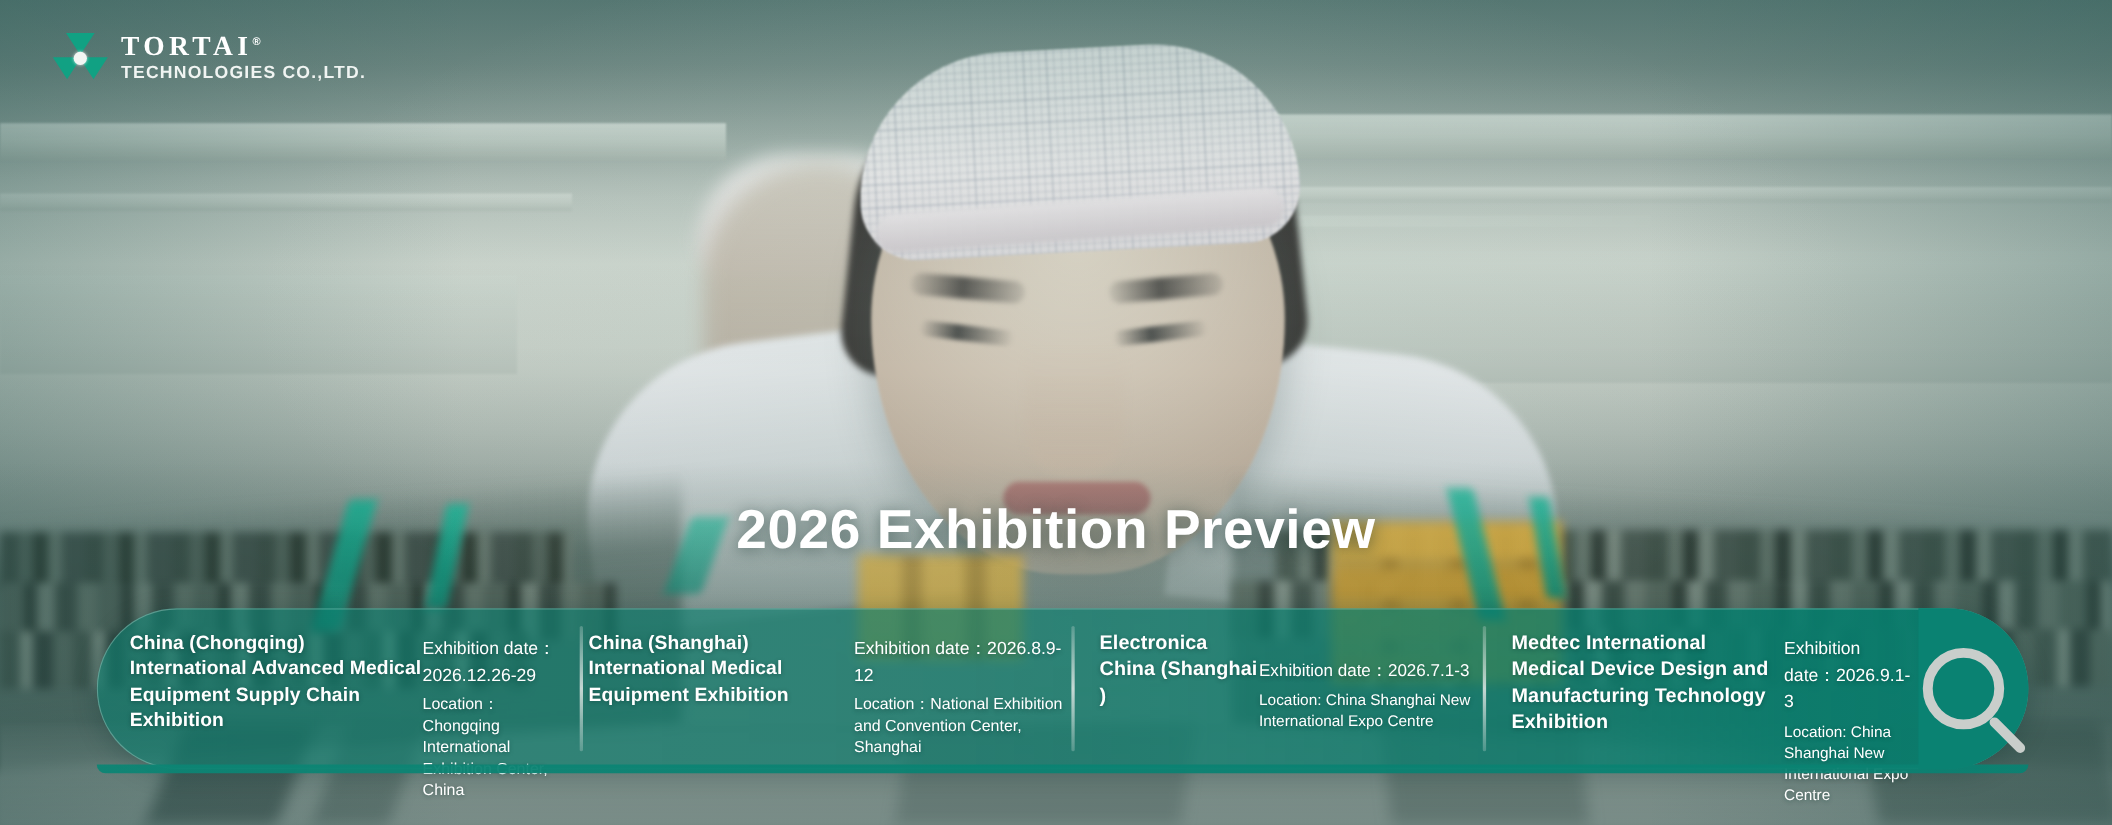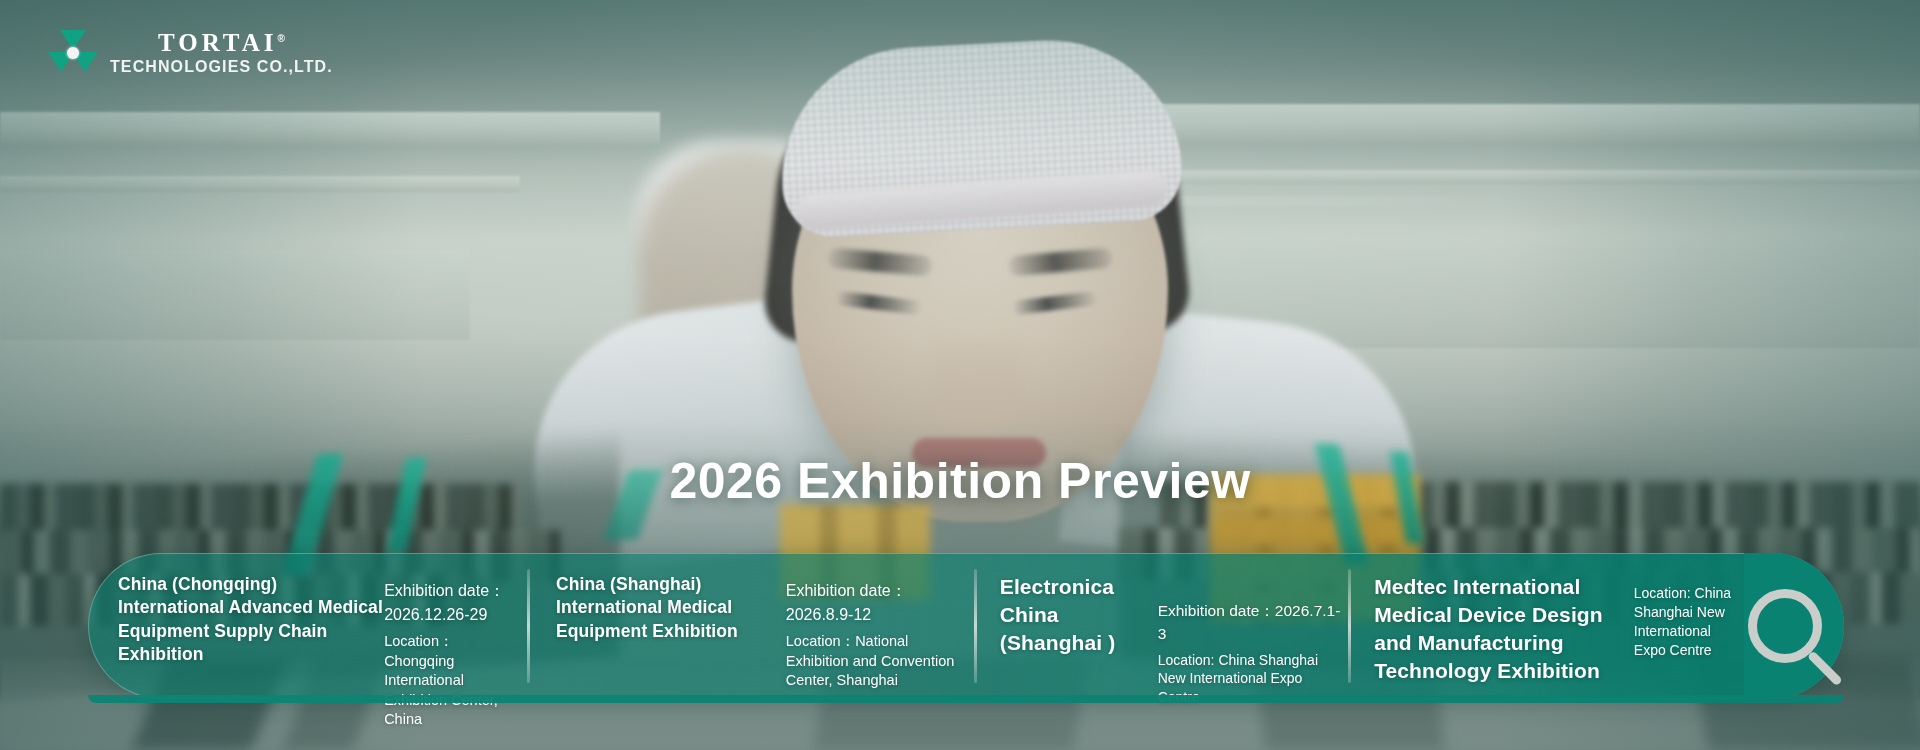--- a/index.html
+++ b/index.html
@@ -291,21 +291,21 @@
   }
   .tri.top   { left:10px; top:0px; }
   .tri.bl    { left:-2px; top:22px; }
   .tri.br    { left:22px; top:22px; }
   .logo-dot {
     position:absolute; left:17px; top:17px;
     width:12px; height:12px; border-radius:50%;
     background:#f2f5f3;
     box-shadow:0 0 3px rgba(255,255,255,.8);
   }
-  .logo-text { line-height:1; padding-top:2px;text-align:center; }
+  .logo-text { line-height:1; padding-top:2px; }
   .logo-name {
     font-size:25px; font-weight:700; color:#ffffff;
     letter-spacing:4px; font-family:"Liberation Serif", serif;
     position:relative; display:inline-block;
   }
   .logo-reg {
     font-size:10px; vertical-align:super; letter-spacing:0;
     font-family:"Liberation Sans", sans-serif;
   }
   .logo-sub {
@@ -353,40 +353,40 @@
     color:#ffffff;
     display:flex; flex-direction:row;
   }
   .card + .card::before {
     content:"";
     position:absolute; left:0; top:16px; bottom:16px; width:3px;
     background:linear-gradient(180deg,rgba(224,232,229,.25),rgba(224,232,229,.85),rgba(224,232,229,.25));
     border-radius:2px;
   }
   .card.c1 { width:448px; padding-left:30px; }
-  .card.c2 { width:456px; padding-left:29px; }
+  .card.c2 { width:456px; padding-left:8px; }
   .card.c3 { width:382px; padding-left:26px; }
   .card.c4 { width:404px; padding-left:26px; }
 
   .card-title {
     font-size:17.5px; font-weight:700; line-height:1.33;
     letter-spacing:.1px;
     text-shadow:0 1px 4px rgba(8,50,46,.45);
   }
   .card-meta { margin-top:6px; }
   .card-date {
     font-size:16px; font-weight:400; line-height:1.5;
     text-shadow:0 1px 4px rgba(8,50,46,.45);
   }
   .card-loc {
     font-size:14.5px; font-weight:400; line-height:1.35;
     margin-top:5px;
     text-shadow:0 1px 4px rgba(8,50,46,.45);
   }
-  .card.c3 .card-title, .card.c4 .card-title { font-size:21px; }
+  .card.c3 .card-title, .card.c4 .card-title { font-size:18px; }
   .card.c3 .card-date { font-size:15.5px; }
   .card.c3 .card-loc, .card.c4 .card-loc { font-size:14px; }
   .card.c3 .card-meta { margin-top:26px; }
 
   
   .search-cap {
     position:relative; flex:1;
     display:flex; align-items:center; justify-content:center;
     border-radius:0 73px 73px 0;
     background:#0a8272;
@@ -509,20 +509,21 @@
     <div class="card-meta">
       <div class="card-date"><span>Exhibition date：</span><span>2026.7.1-3</span></div>
       <div class="card-loc"><span>Location:</span>
         <span>China Shanghai New International Expo Centre</span></div>
     </div>
   </div>
 
   <div class="card c4">
     <div class="card-title">Medtec International Medical Device Design and Manufacturing Technology Exhibition</div>
     <div class="card-meta">
+      <div class="card-date"><span>Exhibition date：</span><span>2026.9.1-3</span></div>
       <div class="card-loc"><span>Location:</span>
         <span>China Shanghai New International Expo Centre</span></div>
     </div>
   </div>
 
   <div class="search-cap">
     <div class="search-icon">
       <span class="search-ring"></span>
       <span class="search-handle"></span>
     </div>

